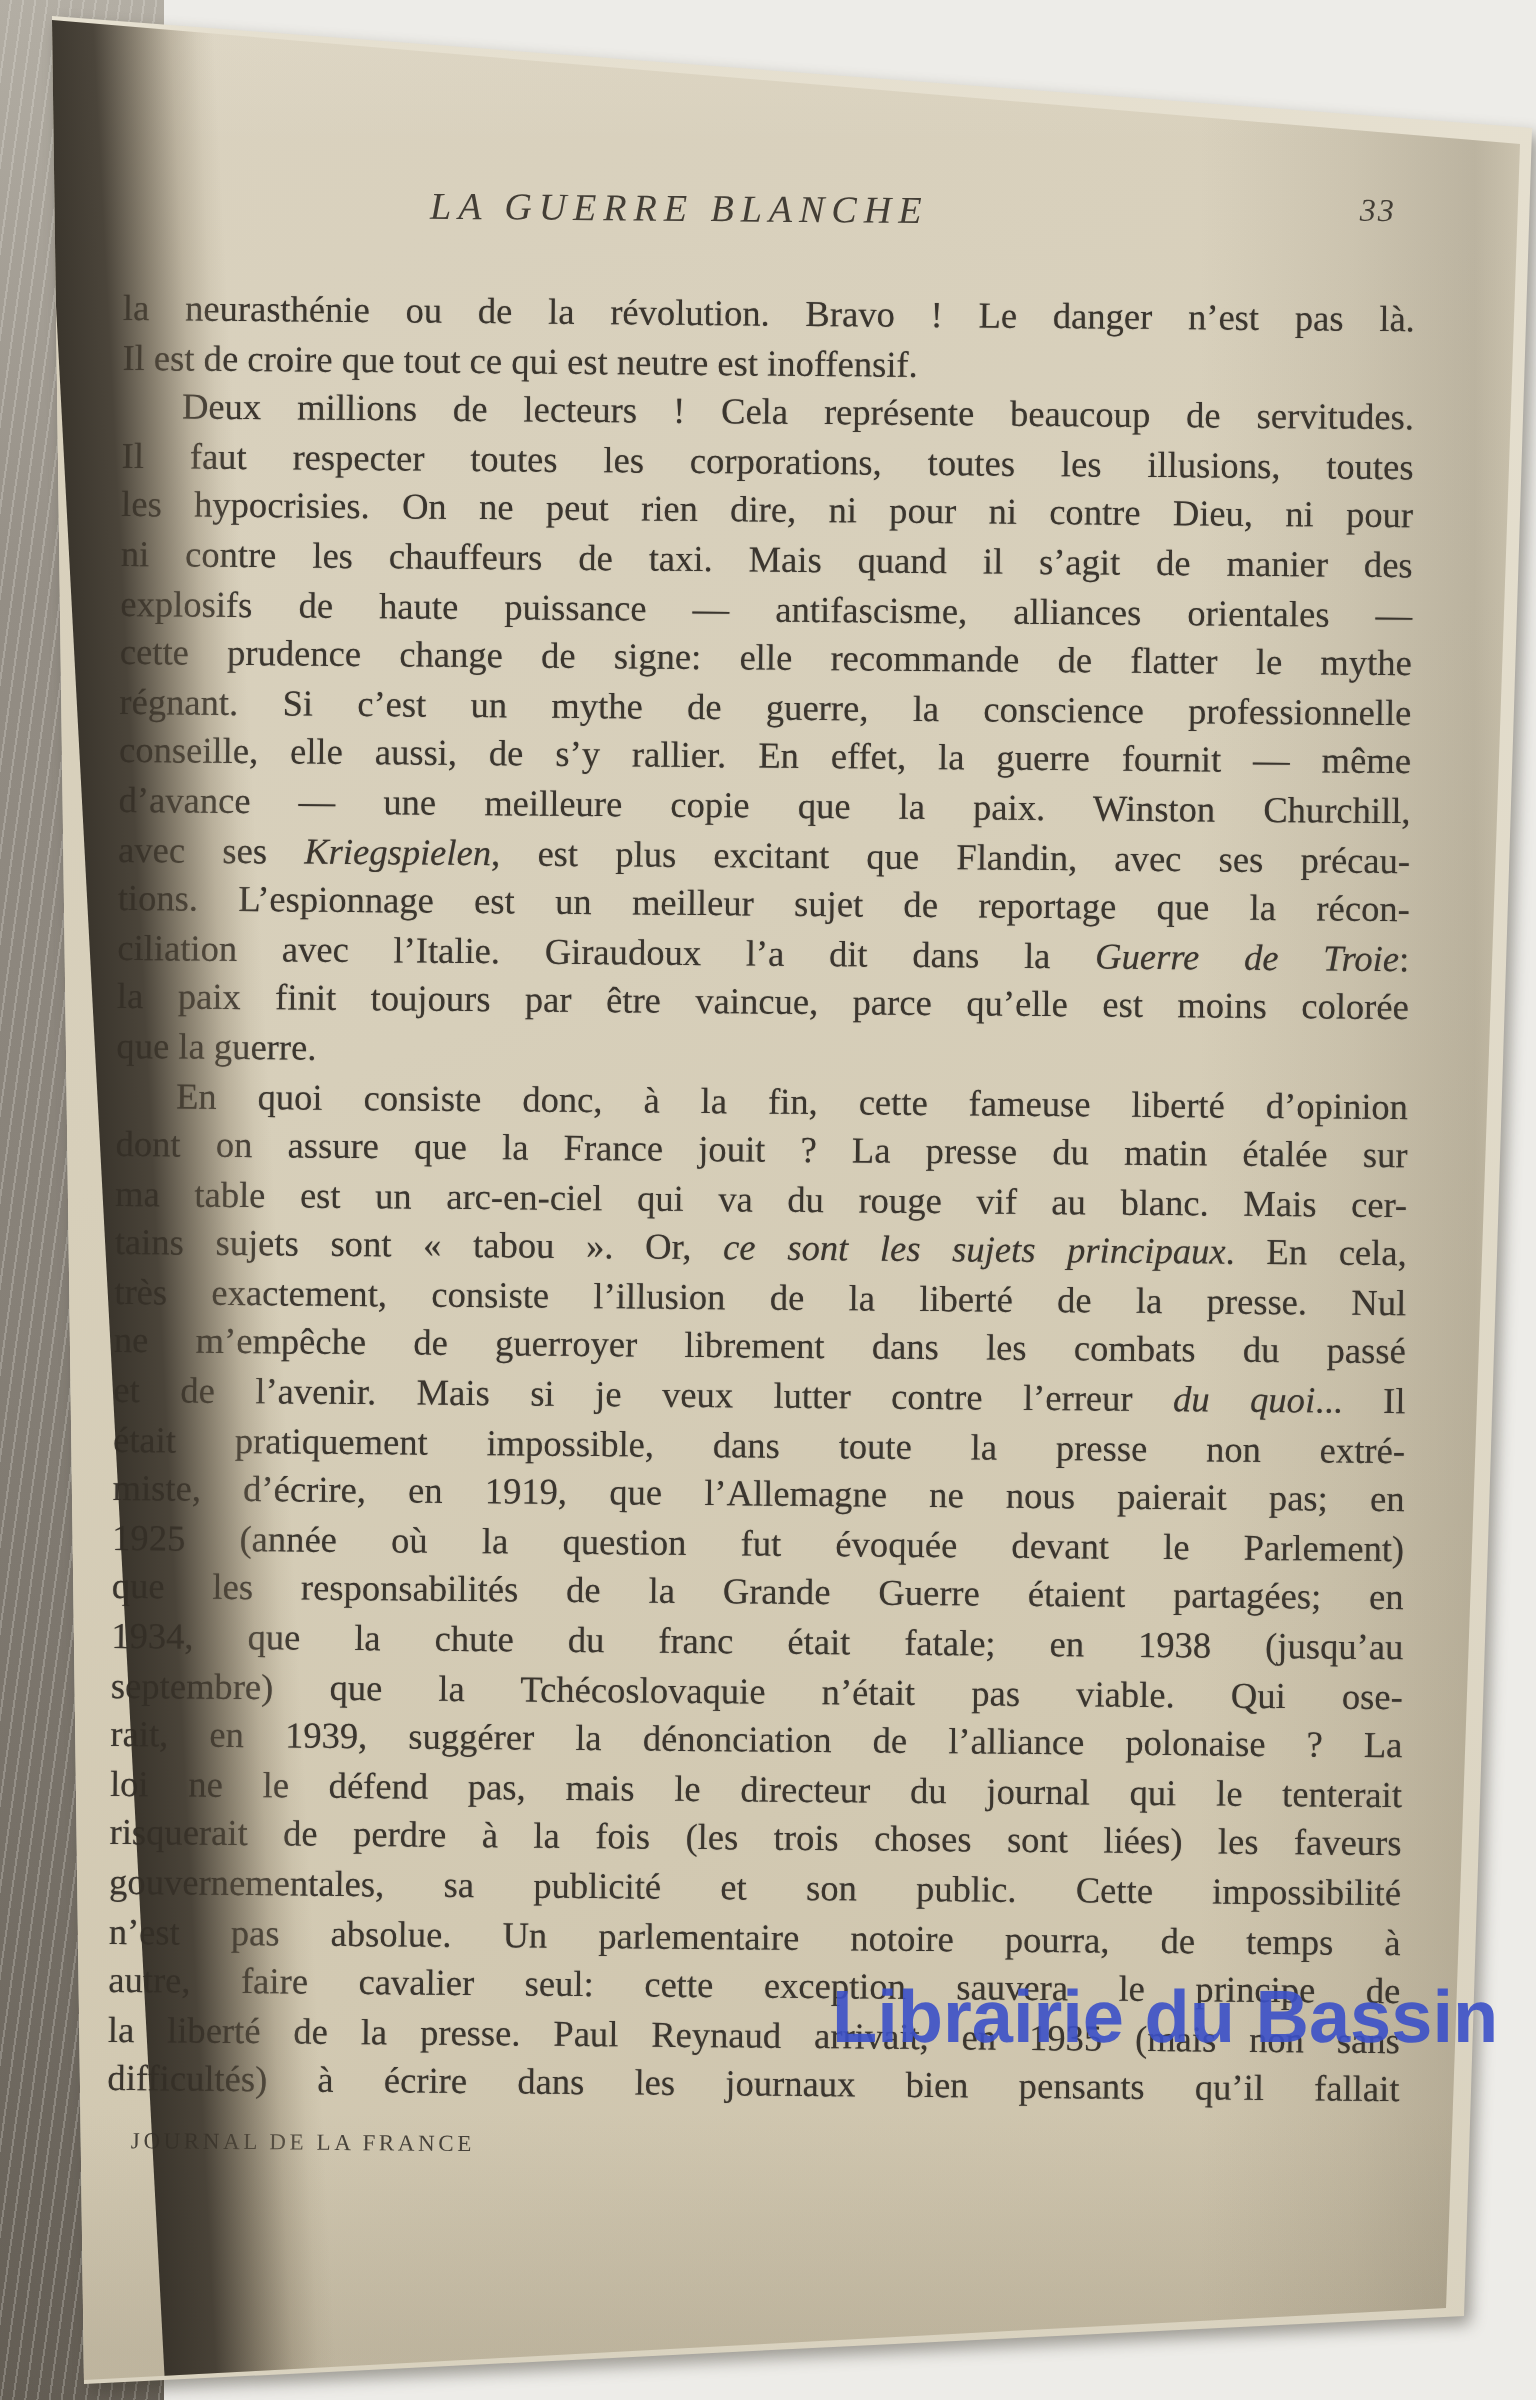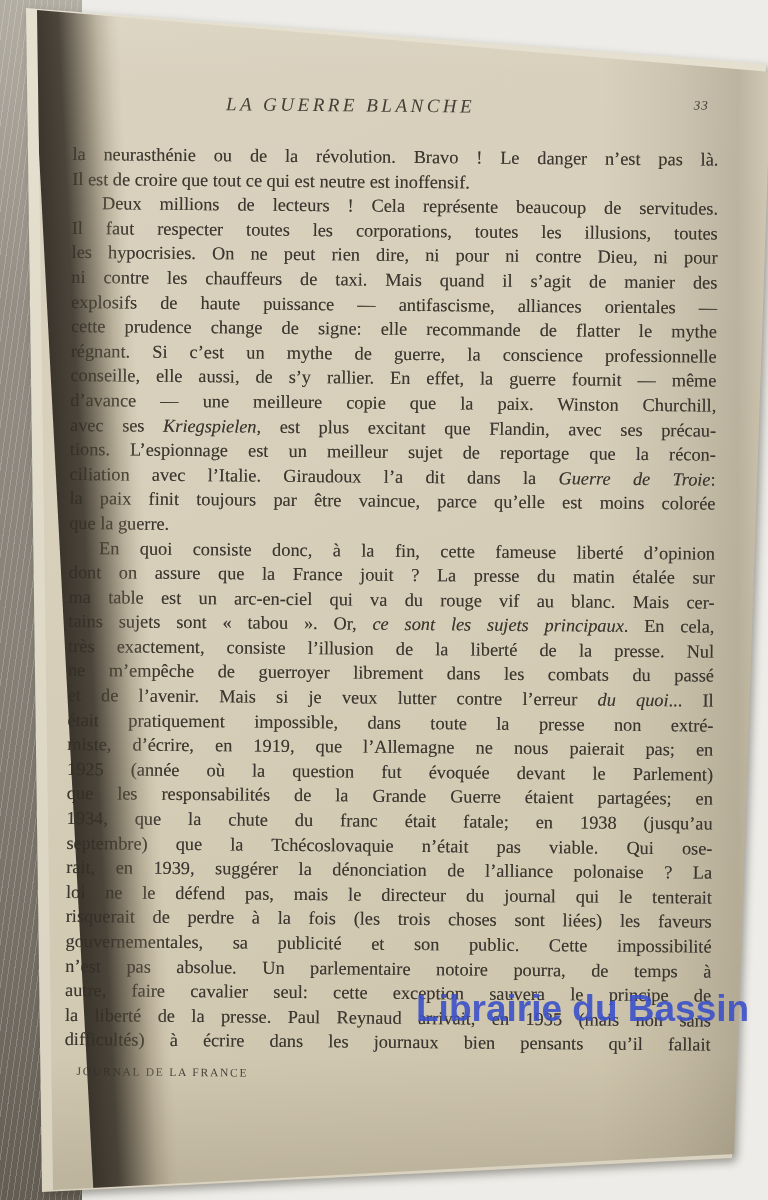--- a/index.html
+++ b/index.html
@@ -46,21 +46,20 @@
     position: absolute; inset: 0;
     clip-path: polygon(26px 10px, 760px 72px, 723px 1154px, 42px 1190px);
     background:
       linear-gradient(to right,
         transparent 78%, rgba(96,86,66,0.10) 88%,
         rgba(74,66,50,0.20) 96%, rgba(150,140,118,0.12) 100%),
       linear-gradient(to bottom,
         rgba(250,248,242,0.15) 0%, transparent 6%,
         transparent 88%, rgba(90,80,62,0.15) 98%),
       linear-gradient(157deg, #dad2bf 0%, #d7cfba 40%, #d2c9b2 70%, #cbc1a9 100%);
-    margin-left: 11px;
   }
 
   
   .gutter-shadow {
     position: absolute; left: 20px; top: 0;
     width: 86px; height: 100%;
     transform: skewX(3deg);
     transform-origin: top left;
     z-index: 3;
     background: linear-gradient(to right,
@@ -88,21 +87,21 @@
     letter-spacing: 3.5px;
     color: #433e36;
   }
   .chapter-title {
     position: absolute; left: 43%;
     transform: translateX(-50%);
     white-space: nowrap;
   }
   .page-number {
     position: absolute; right: 10px; top: 0;
-    font-size: 13px; letter-spacing: 1px;
+    font-size: 16px; letter-spacing: 1px;
   }
 
   .lines {
     margin-top: 24px;
     font-size: 18.3px;
     line-height: 24.6px;
   }
   .line {
     text-align: justify;
     text-align-last: justify;

